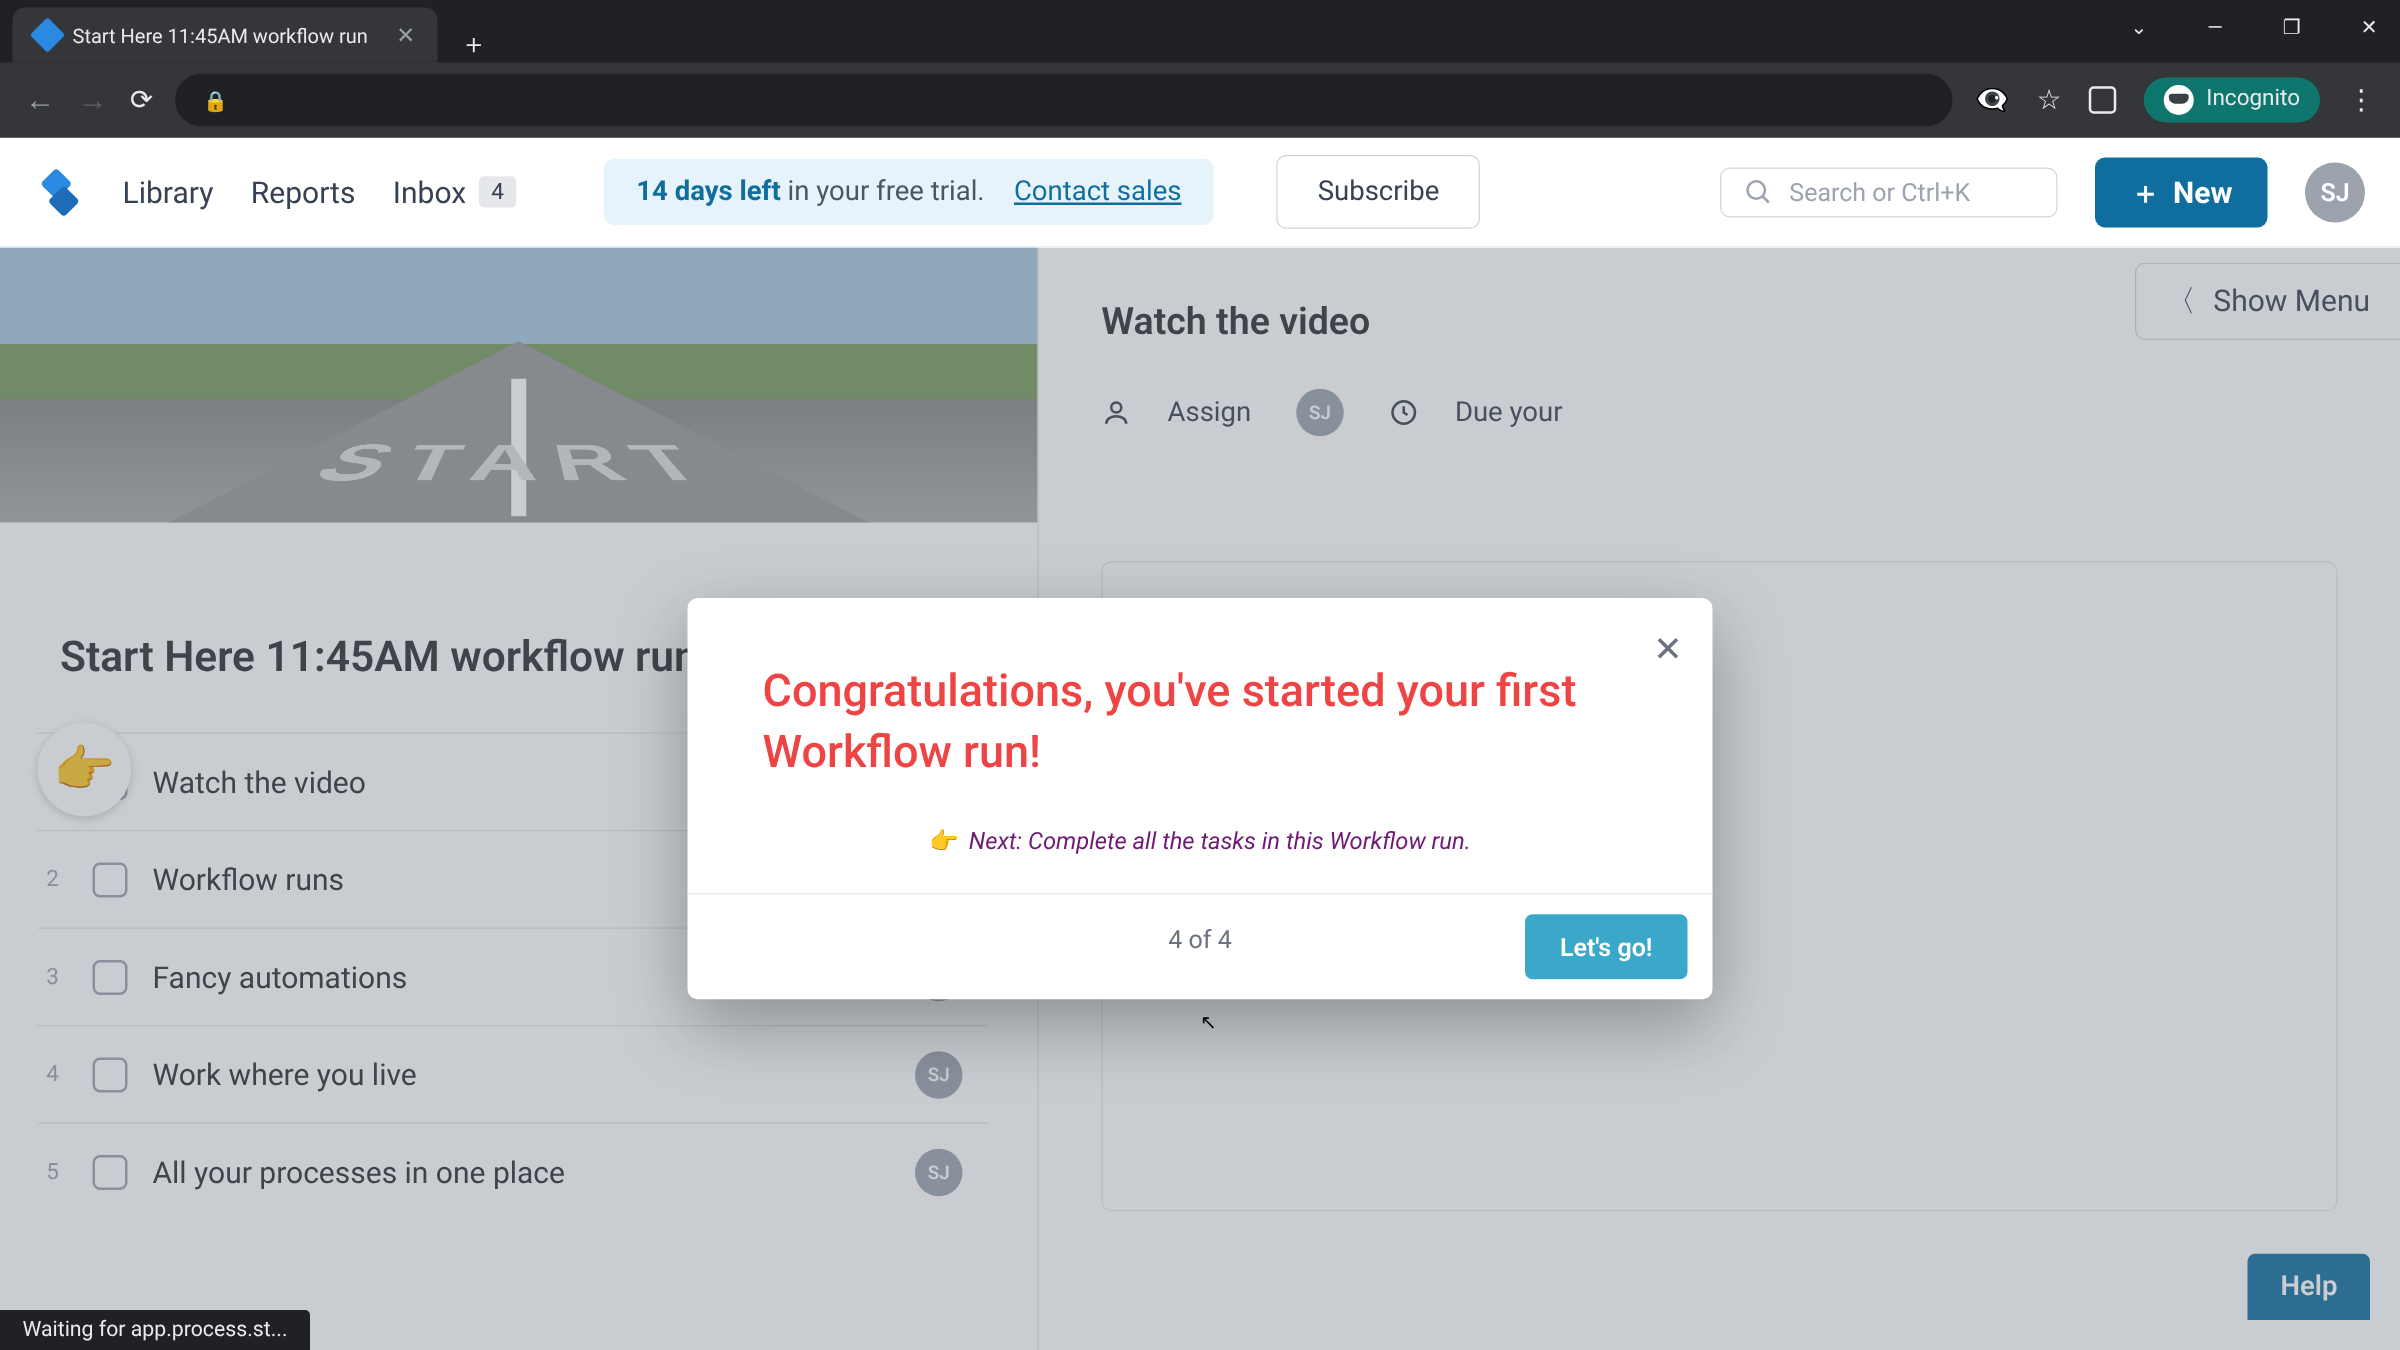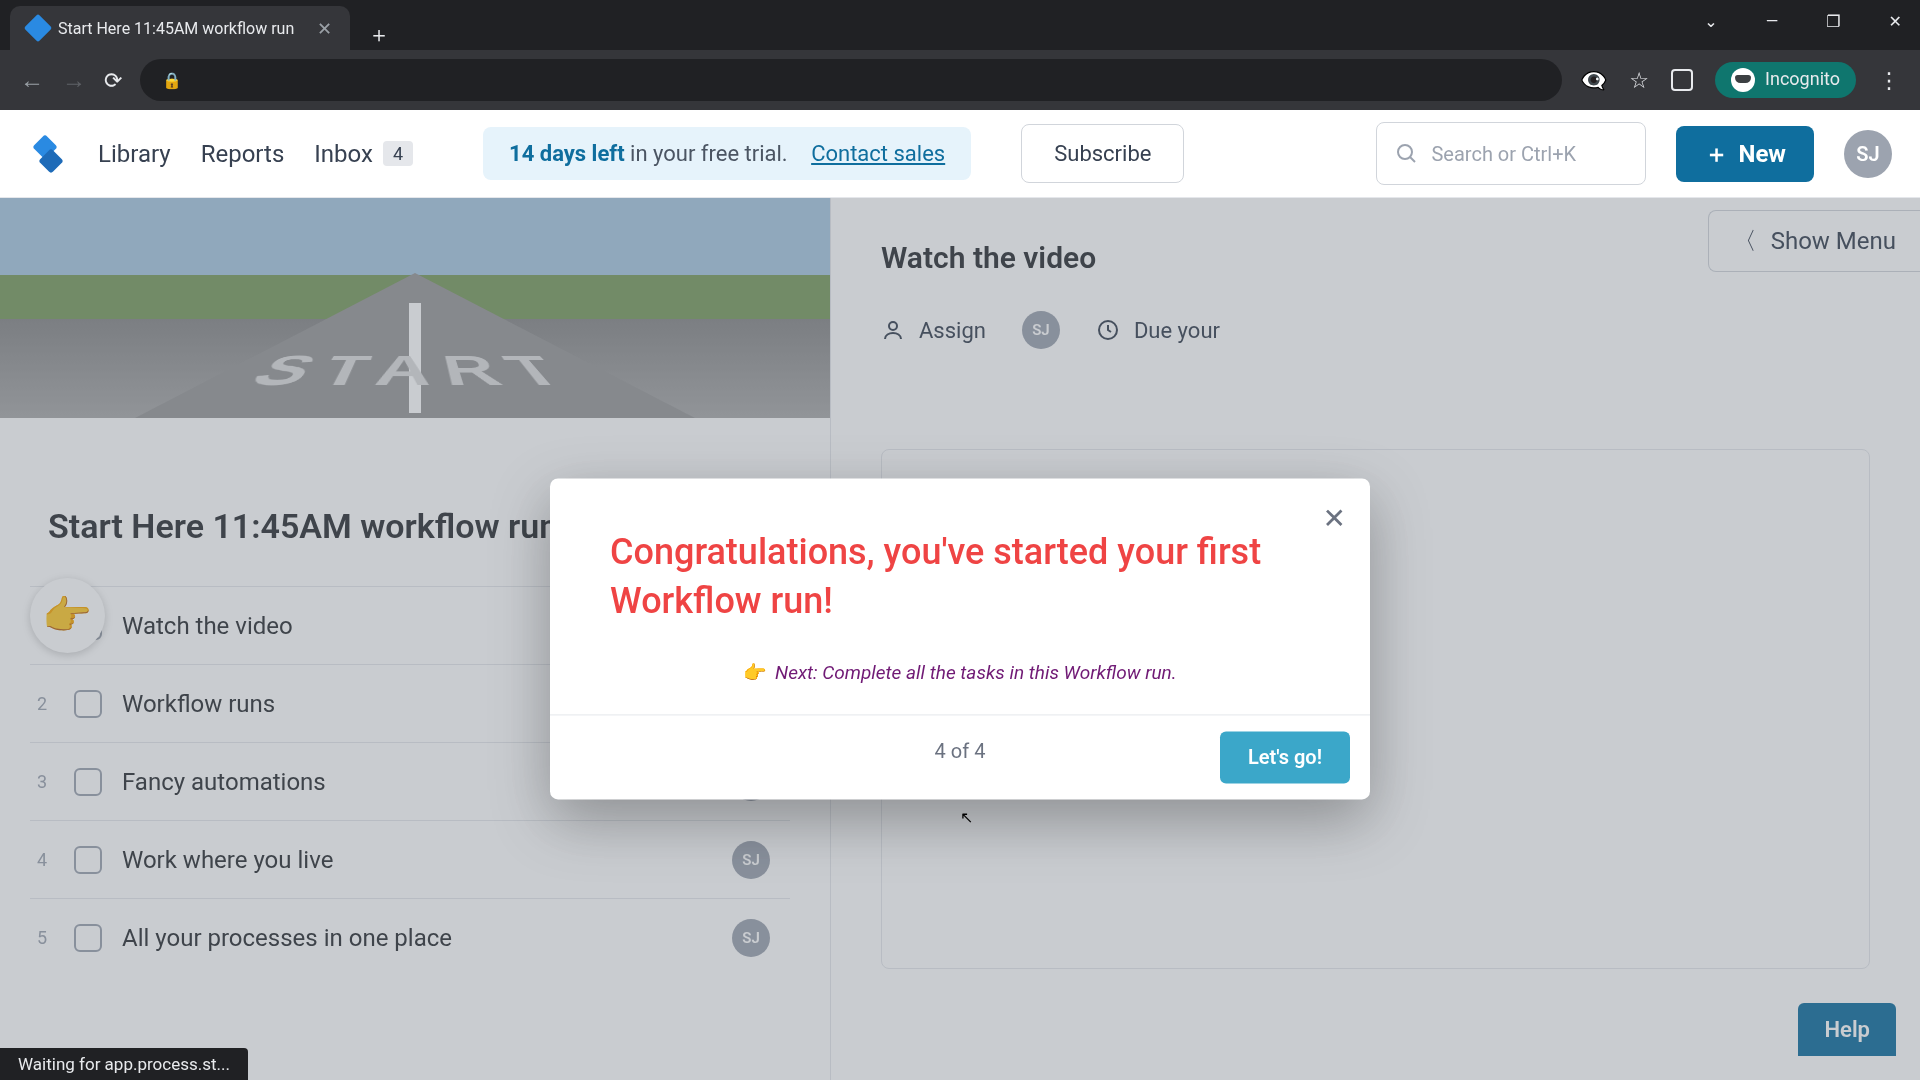--- a/index.html
+++ b/index.html
@@ -32,21 +32,21 @@
 .app-header { height: 88px; border-bottom: 1px solid #e5e7eb; display: flex; align-items: center; padding: 0 28px; gap: 30px; }
 .logo { width: 40px; height: 40px; position: relative; }
 .logo svg { width:100%; height:100%; }
 .nav-link { font-size: 24px; color: #374151; cursor: pointer; }
 .inbox-wrap { display: flex; align-items: center; gap: 10px; }
 .inbox-badge { background: #e5e7eb; color: #374151; font-size: 18px; padding: 2px 10px; border-radius: 4px; }
 .trial-banner { background: #e6f3fb; border-radius: 8px; padding: 14px 26px; font-size: 22px; color: #4b5563; margin-left: 40px; }
 .trial-banner .bold { color: #0f6e9e; font-weight: 700; }
 .trial-banner .contact { color: #0f6e9e; text-decoration: underline; cursor: pointer; margin-left: 18px; }
 .subscribe-btn { border: 1px solid #d1d5db; background: #fff; border-radius: 8px; padding: 16px 32px; font-size: 22px; color: #374151; cursor: pointer; margin-left: 20px; }
-.search-wrap { border: 1px solid #d1d5db; border-radius: 8px; height: 63px; width: 270px; display: flex; align-items: center; padding: 0 18px; gap: 12px; color: #9ca3af; font-size: 20px; margin-left: auto; }
+.search-wrap { border: 1px solid #d1d5db; border-radius: 8px; height: 40px; width: 270px; display: flex; align-items: center; padding: 0 18px; gap: 12px; color: #9ca3af; font-size: 20px; margin-left: auto; }
 .new-btn { background: #0f6e9e; color: #fff; border-radius: 8px; height: 56px; padding: 0 28px; font-size: 24px; font-weight: 700; display: flex; align-items: center; gap: 10px; cursor: pointer; }
 .avatar-top { width: 48px; height: 48px; border-radius: 50%; background: #9ca3af; color: #fff; display: flex; align-items: center; justify-content: center; font-size: 20px; font-weight: 600; }
 
 
 .main { display: flex; height: calc(100% - 198px); position: relative; }
 .left-panel { width: 830px; background: #fff; position: relative; }
 .hero { height: 220px; background: linear-gradient(to bottom, #a8c8e0 0%, #a8c8e0 35%, #7a9b5e 35%, #7a9b5e 55%, #888 55%, #aaa 100%); position: relative; overflow: hidden; }
 .road { position:absolute; bottom:0; left:50%; transform:translateX(-50%); width:0; height:0; border-left: 280px solid transparent; border-right: 280px solid transparent; border-bottom: 145px solid #999; }
 .road::after { content:''; position:absolute; left:-6px; top:30px; width:12px; height:110px; background:#fff; }
 .start-text { position:absolute; bottom:8px; left:50%; transform:translateX(-50%) perspective(200px) rotateX(55deg); color:#ddd; font-size:72px; font-weight:900; letter-spacing: 14px; font-family: Arial Black, sans-serif; }
@@ -56,21 +56,21 @@
 .task-row { display: flex; align-items: center; height: 78px; border-top: 1px solid #e5e7eb; gap: 20px; position: relative; }
 .task-num { width: 24px; text-align: center; color: #9ca3af; font-size: 18px; }
 .task-check { width: 28px; height: 28px; border: 2px solid #9ca3af; border-radius: 6px; cursor: pointer; }
 .task-label { font-size: 24px; color: #2b2f33; flex: 1; }
 .task-avatar { width: 38px; height: 38px; border-radius: 50%; background: #9ca3af; color: #fff; display: flex; align-items:center; justify-content:center; font-size: 15px; font-weight:600; position:absolute; right: 20px; }
 
 .right-panel { flex: 1; padding: 30px 50px; position: relative; border-left: 1px solid #e5e7eb; }
 .show-menu { position: absolute; right: 0; top: 12px; border: 1px solid #d1d5db; border-right: none; border-radius: 8px 0 0 8px; padding: 14px 24px; font-size: 24px; color: #374151; display: flex; align-items:center; gap: 14px; cursor:pointer; background:#fff; }
 .detail-title { font-size: 30px; font-weight: 600; color: #2b2f33; margin-bottom: 36px; margin-top: 12px; }
 .meta-row { display: flex; align-items: center; gap: 36px; color: #374151; font-size: 22px; margin-bottom: 40px; }
-.meta-item { display: flex; align-items: flex-start; gap: 14px; cursor: pointer; }
+.meta-item { display: flex; align-items: flex-start; gap: 29px; cursor: pointer; }
 .sm-avatar { width: 38px; height: 38px; border-radius: 50%; background: #9ca3af; color:#fff; display:flex; align-items:center; justify-content:center; font-size:15px; font-weight:600; }
 .content-placeholder { border: 1px solid #e5e7eb; border-radius: 8px; height: 520px; margin-top: 100px; }
 
 
 .modal-backdrop { position: absolute; inset: 0; background: rgba(100,110,120,.35); z-index: 50; }
 .modal { position: absolute; left: 50%; top: 50%; transform: translate(-50%, -50%); width: 820px; background: #fff; border-radius: 8px; box-shadow: 0 20px 60px rgba(0,0,0,.3); z-index: 60; padding: 50px 60px 36px; }
 .modal-close { position: absolute; right: 24px; top: 24px; font-size: 28px; color: #6b7280; cursor: pointer; }
 .modal-title { font-size: 36px; font-weight: 500; color: #ef4444; line-height: 1.35; margin-bottom: 36px; }
 .modal-body { text-align: center; font-size: 20px; color: #4b5563; line-height: 1.55; margin-bottom: 28px; }
 .modal-next { text-align: center; font-size: 19px; font-style: italic; color: #701a75; margin-bottom: 30px; }

